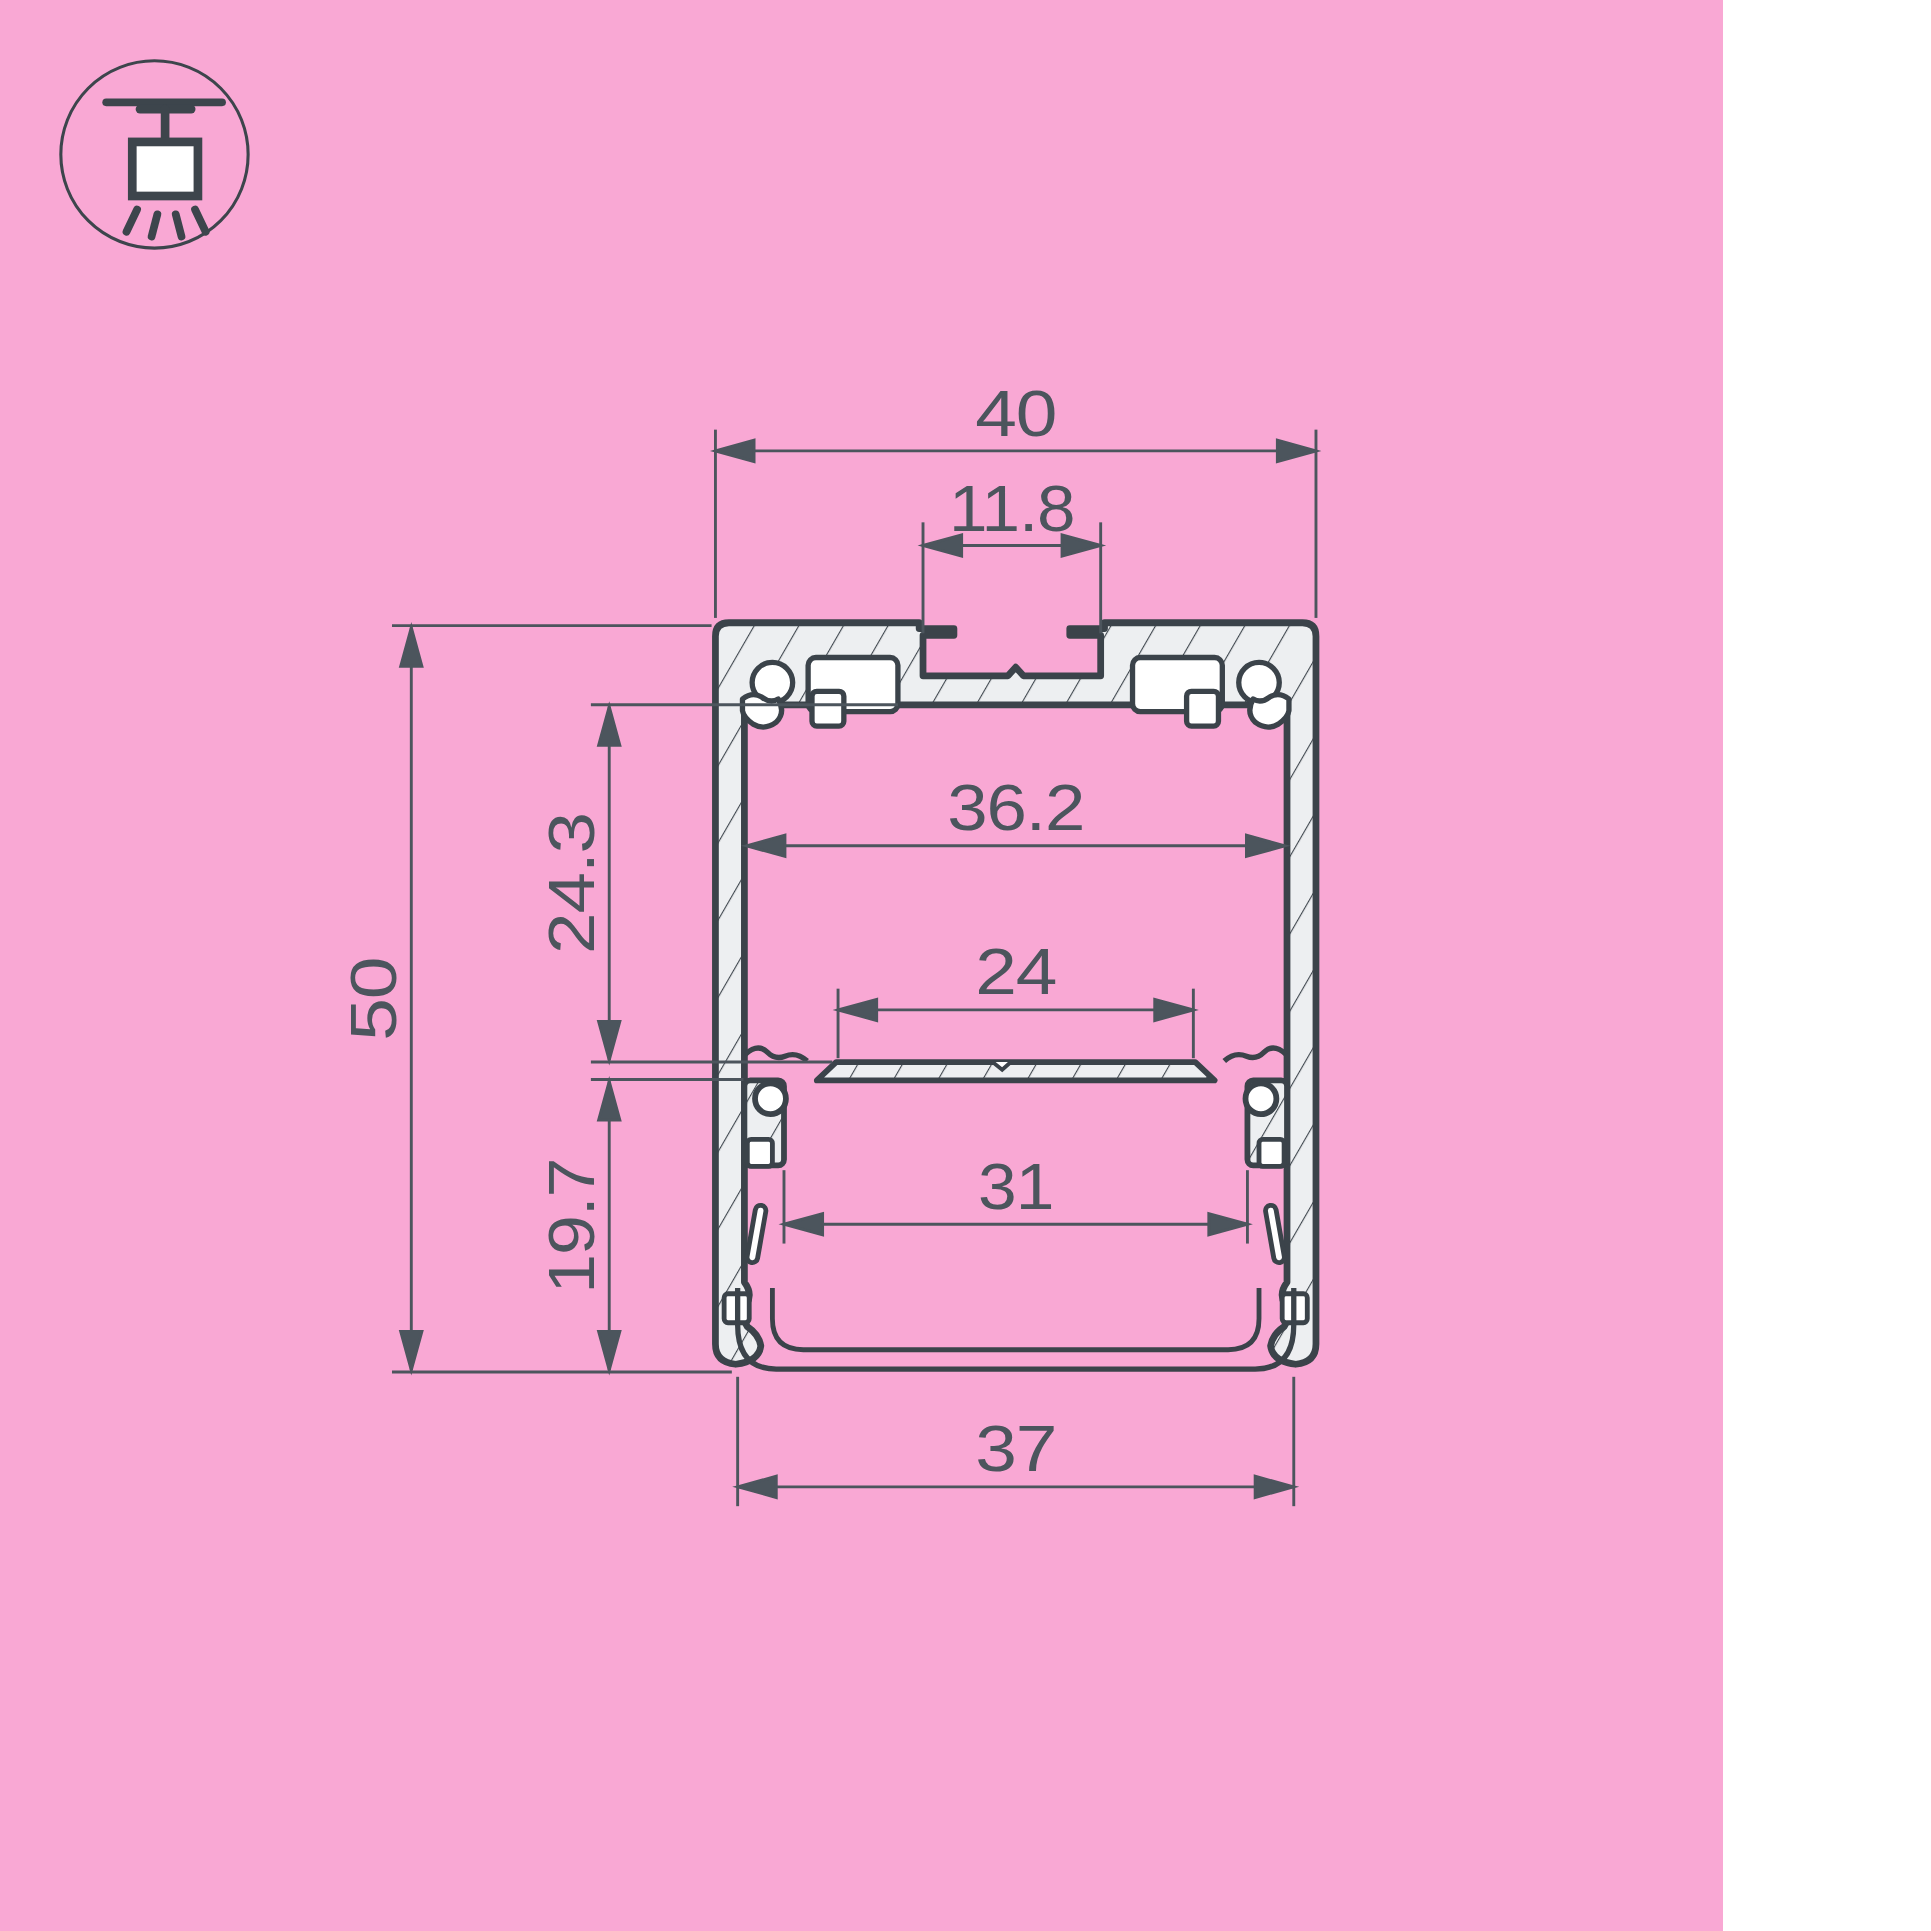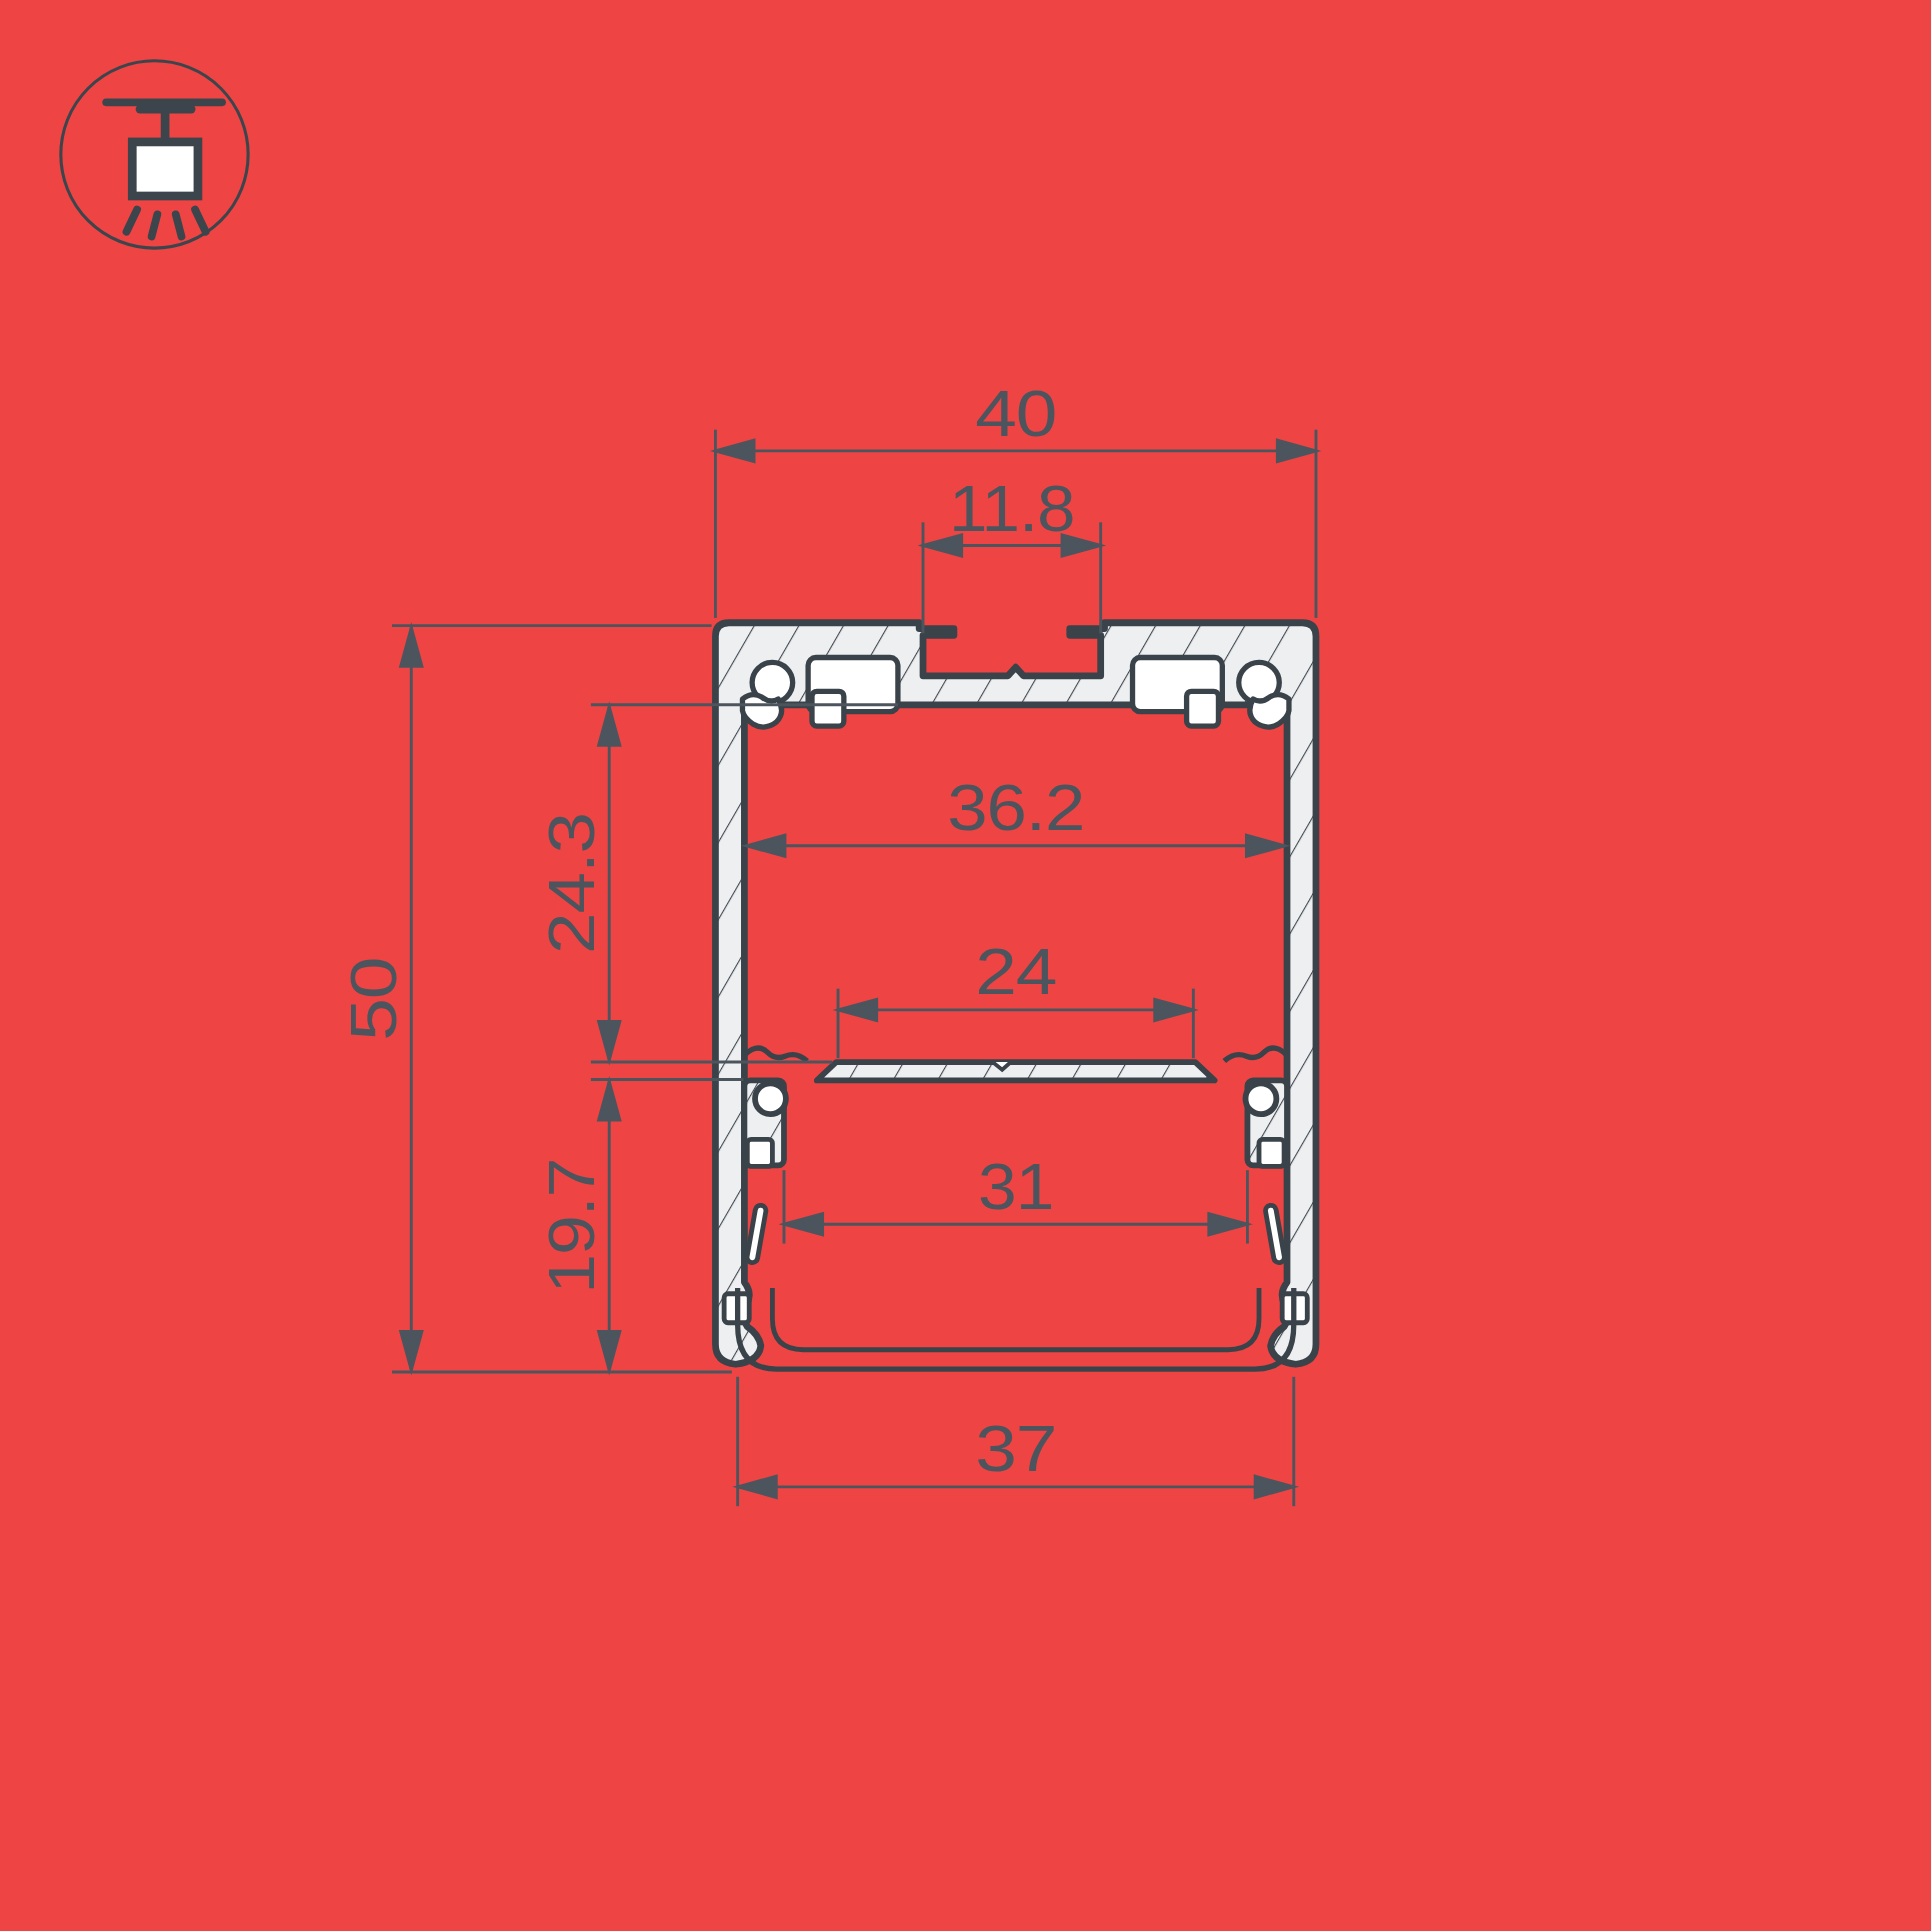--- a/index.html
+++ b/index.html
@@ -5,23 +5,23 @@
   html, body {
     margin: 0;
     padding: 0;
     background: #ffffff;
     width: 1931px;
     height: 1931px;
     font-family: "Liberation Sans", sans-serif;
   }
   #stage {
     position: relative;
-    width: 1931px;
+    width: 1723px;
     height: 1931px;
-    background: #ef4444;
+    background: #f9a8d4;
     overflow: hidden;
   }
   svg { display: block; }
   .dim-text {
     font-family: "Liberation Sans", sans-serif;
     font-size: 68px;
     fill: #4c555d;
     letter-spacing: -1px;
   }
 </style>

